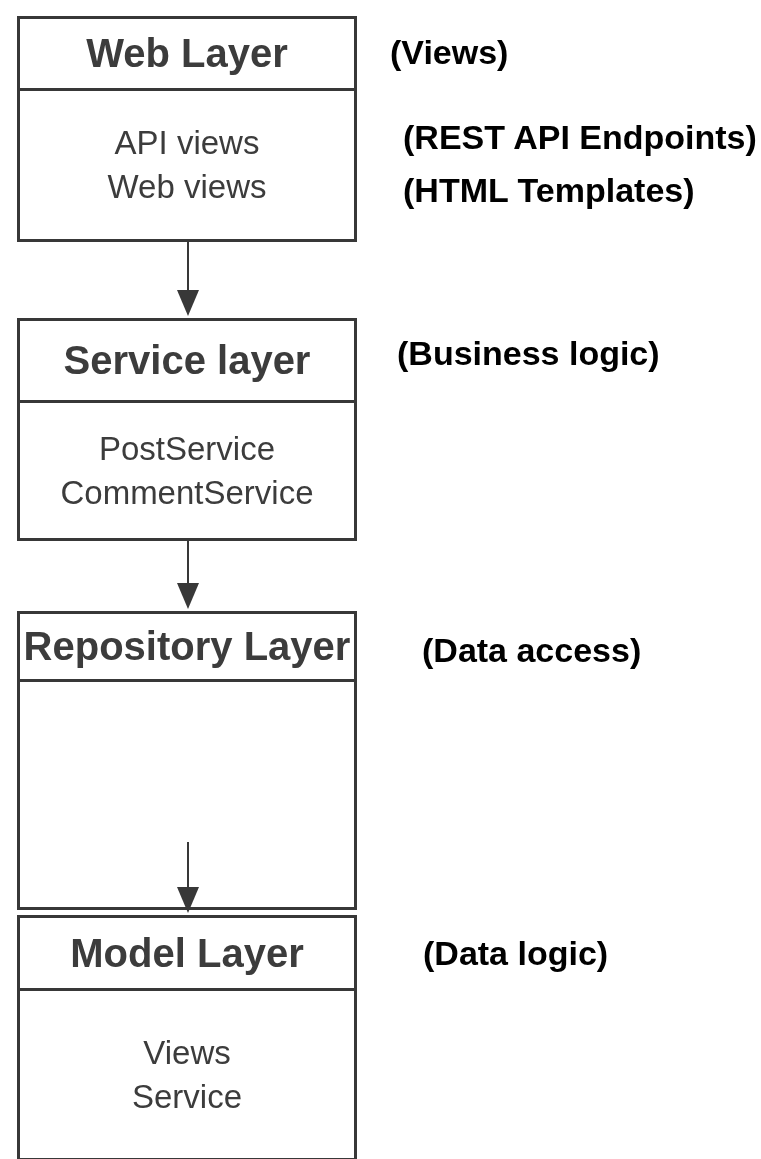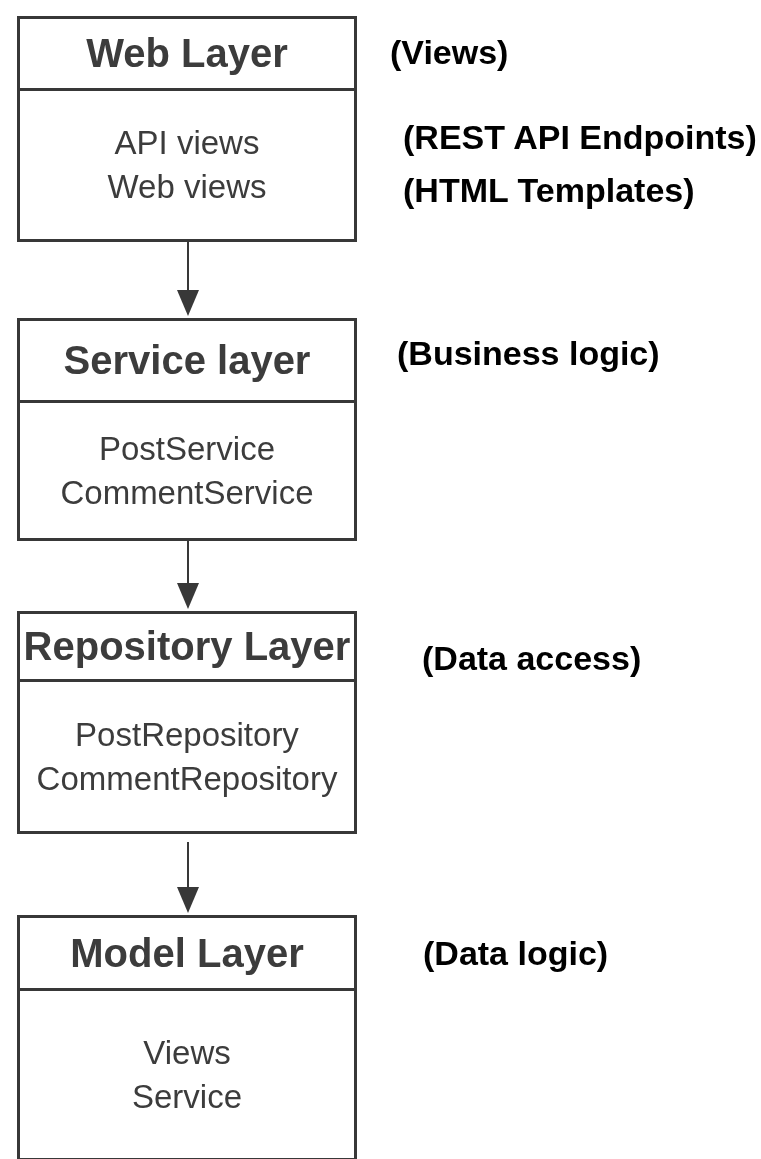--- a/index.html
+++ b/index.html
@@ -90,26 +90,22 @@
     </div>
   </div>
 
   <div class="arrow" style="top:541px; height:70px;">
     <svg width="24" height="70" viewBox="0 0 24 70" xmlns="http://www.w3.org/2000/svg">
       <line x1="12" y1="0" x2="12" y2="46" stroke="#383838" stroke-width="2"></line>
       <path d="M12 68 L1 42 L23 42 Z" fill="#383838"></path>
     </svg>
   </div>
 
-  <div class="layer-box" style="top:611px; height:223px;">
+  <div class="layer-box" style="top:611px; height:299px;">
     <div class="box-header" style="height:68px;">Repository Layer</div>
-    <div class="box-body">
-      <div>PostRepository</div>
-      <div>CommentRepository</div>
-    </div>
   </div>
 
   <div class="arrow" style="top:842px; height:73px;">
     <svg width="24" height="73" viewBox="0 0 24 73" xmlns="http://www.w3.org/2000/svg">
       <line x1="12" y1="0" x2="12" y2="49" stroke="#383838" stroke-width="2"></line>
       <path d="M12 71 L1 45 L23 45 Z" fill="#383838"></path>
     </svg>
   </div>
 
   <div class="layer-box" style="top:915px; height:246px;">
@@ -117,16 +113,16 @@
     <div class="box-body">
       <div>Views</div>
       <div>Service</div>
     </div>
   </div>
 
   <div class="annotation" style="left:390px; top:32px;">(Views)</div>
   <div class="annotation" style="left:403px; top:117px;">(REST API Endpoints)</div>
   <div class="annotation" style="left:403px; top:170px;">(HTML Templates)</div>
   <div class="annotation" style="left:397px; top:333px;">(Business logic)</div>
-  <div class="annotation" style="left:422px; top:630px;margin-top:8px;">(Data access)</div>
+  <div class="annotation" style="left:422px; top:630px;">(Data access)</div>
   <div class="annotation" style="left:423px; top:933px;">(Data logic)</div>
 
 </div>
 
 </body></html>

